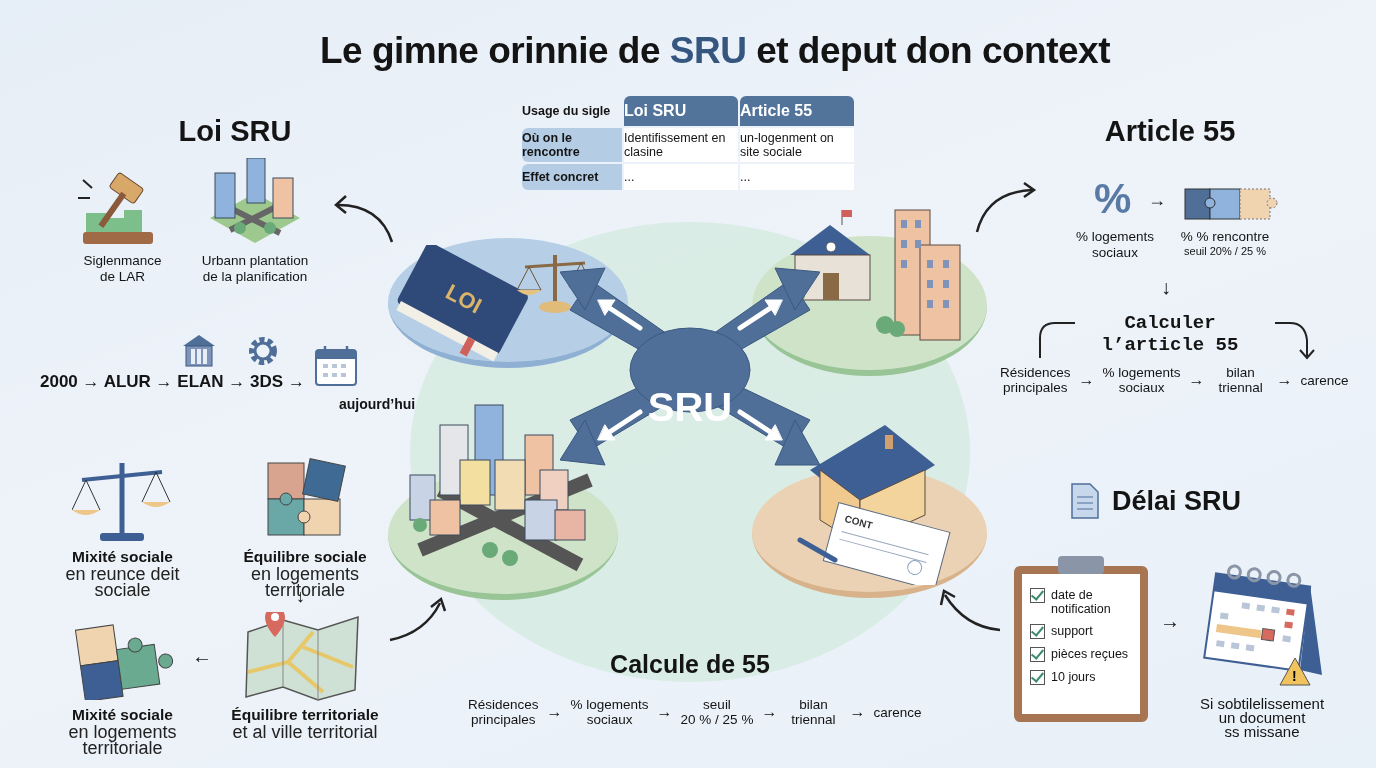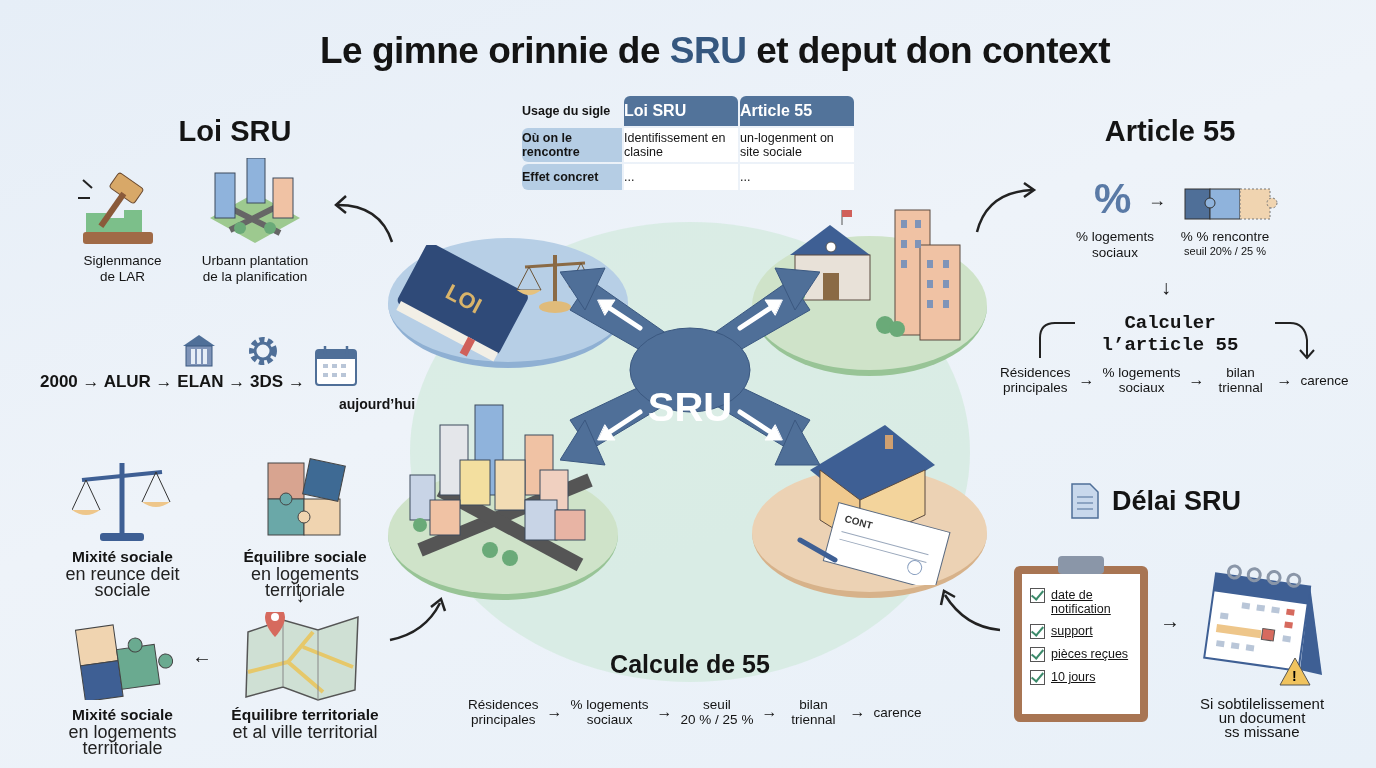--- a/index.html
+++ b/index.html
@@ -400,21 +400,21 @@
 
 <svg class="abs" style="left:1070px;top:482px" width="30" height="38" viewBox="0 0 30 38">
   <path d="M2 2 L20 2 L28 10 L28 36 L2 36 Z" fill="#c8d8ec" stroke="#4f6f98" stroke-width="1.5"></path>
   <line x1="7" y1="15" x2="23" y2="15" stroke="#4f6f98"></line>
     <line x1="7" y1="21" x2="23" y2="21" stroke="#4f6f98"></line>
     <line x1="7" y1="27" x2="23" y2="27" stroke="#4f6f98"></line>
 </svg>
 <div class="abs" style="left:1112px;top:486px;font-size:27px;font-weight:bold;">Délai SRU</div>
 
 <div class="abs" style="left:1014px;top:566px;width:134px;height:156px;background:#a87553;border-radius:6px;padding:8px;">
-  <div style="background:#fff;width:100%;height:100%;padding:14px 8px 0 8px;text-decoration:underline;">
+  <div style="background:#fff;width:100%;height:100%;padding:14px 8px 0 8px;">
     <ul class="checklist">
       <li>
           <span class="chk"></span>
           <span>date de notification</span>
         </li>
       <li>
           <span class="chk"></span>
           <span>support</span>
         </li>
       <li>

